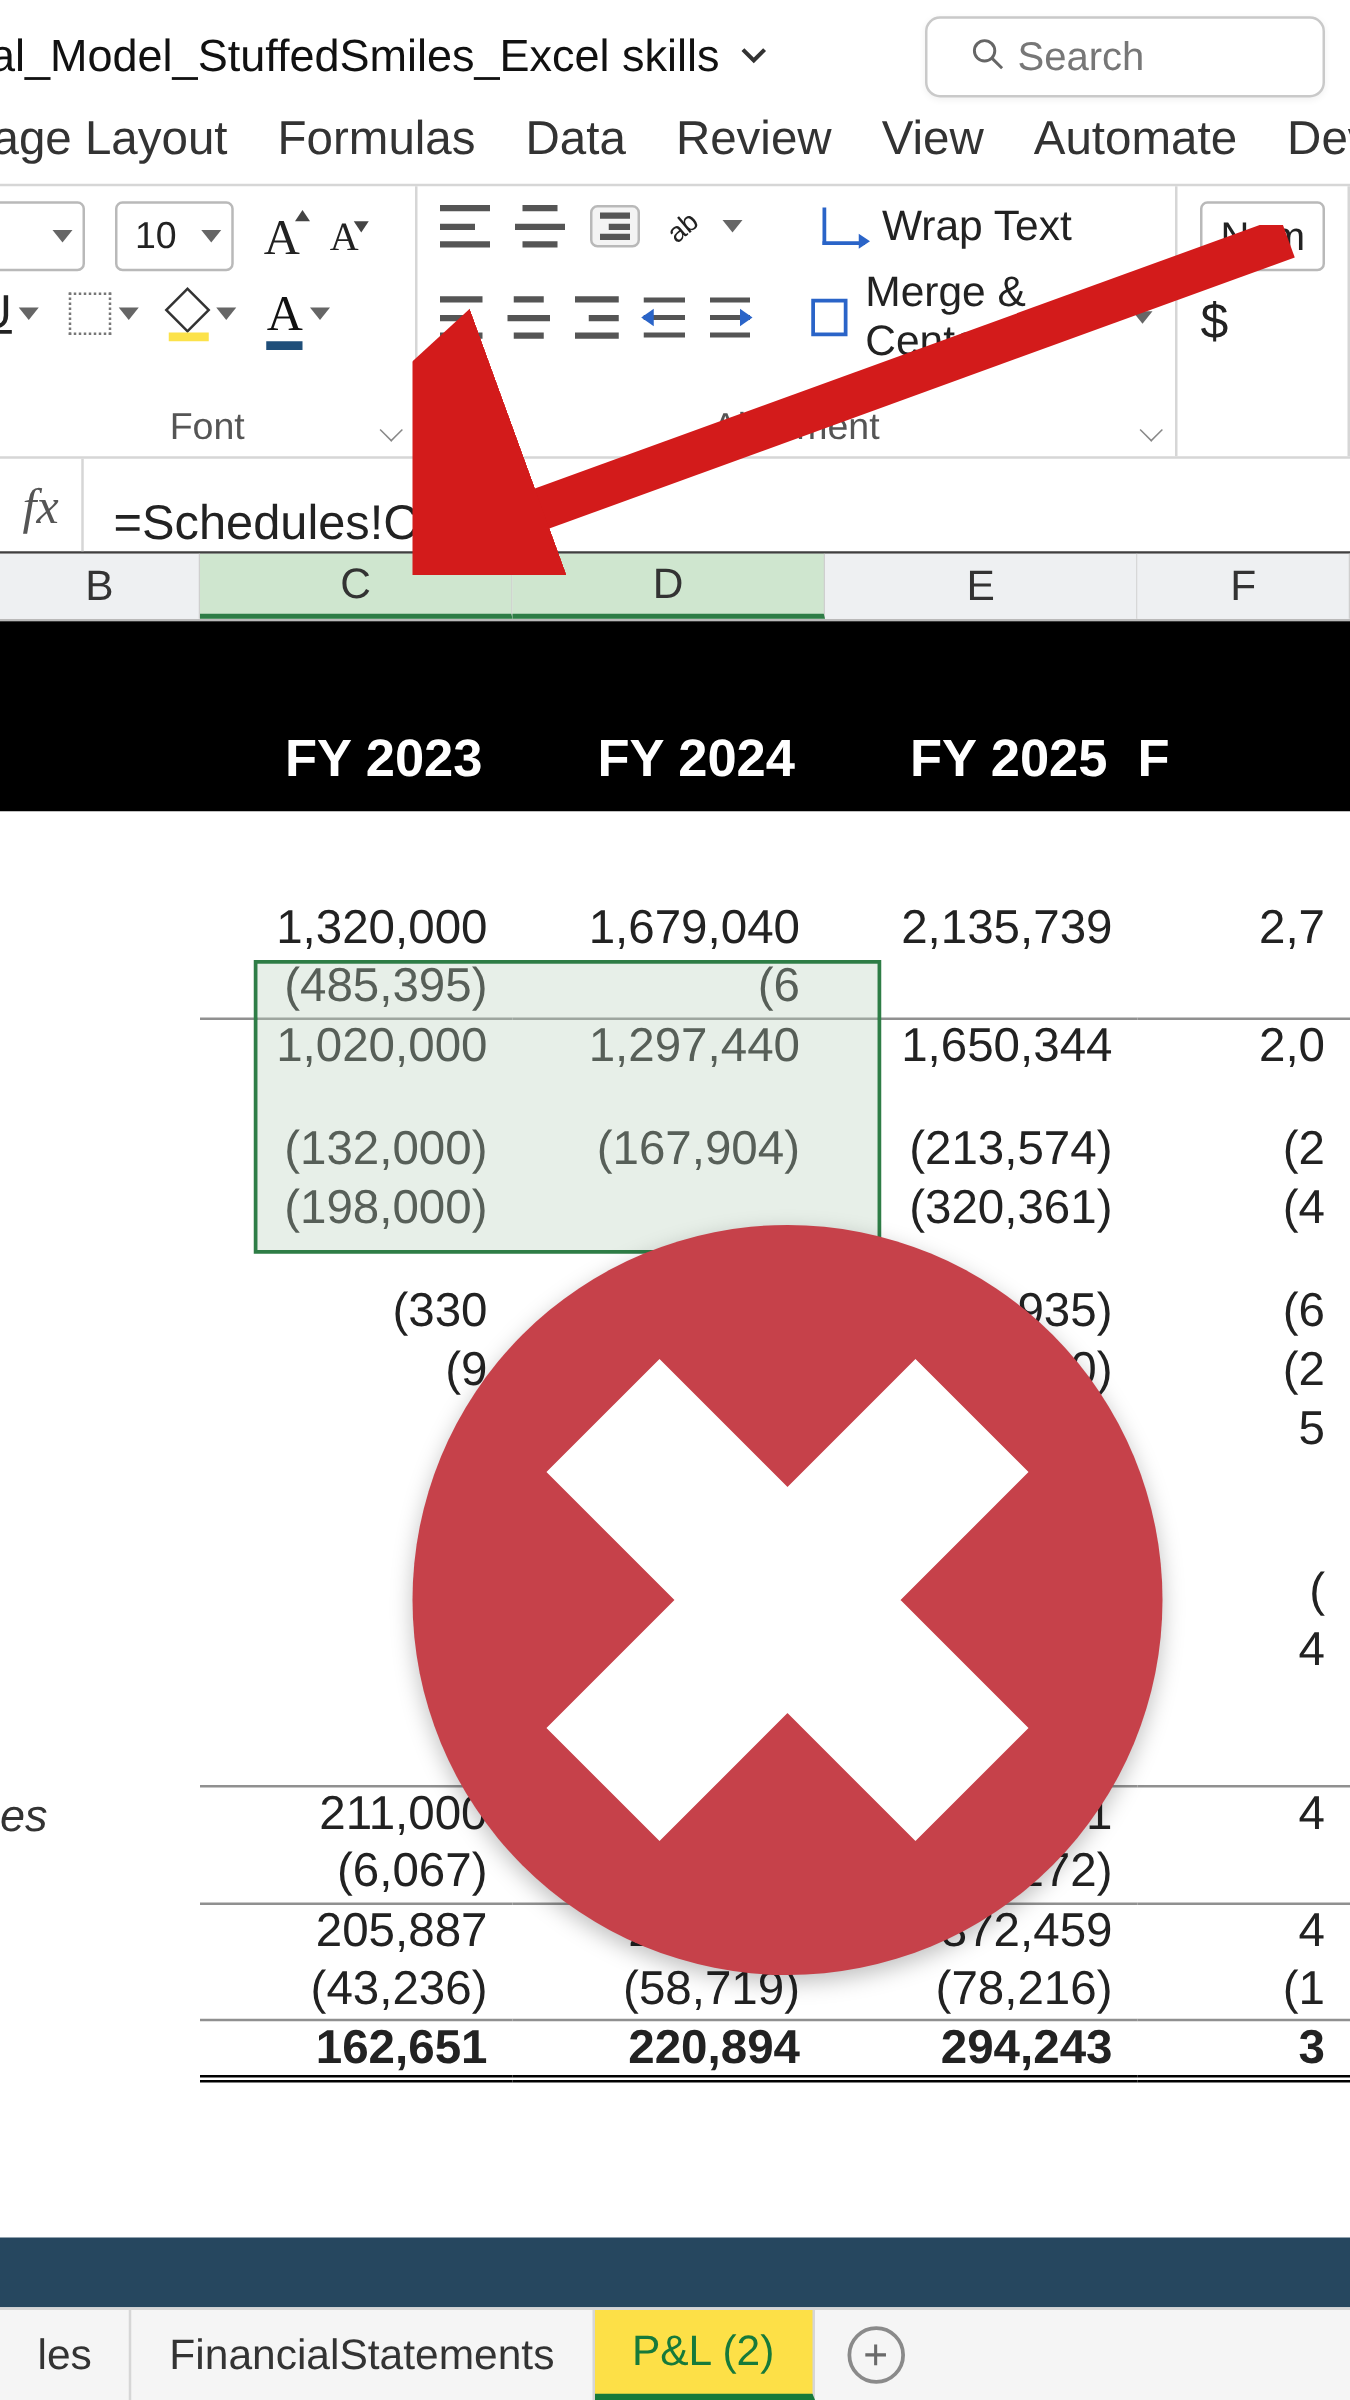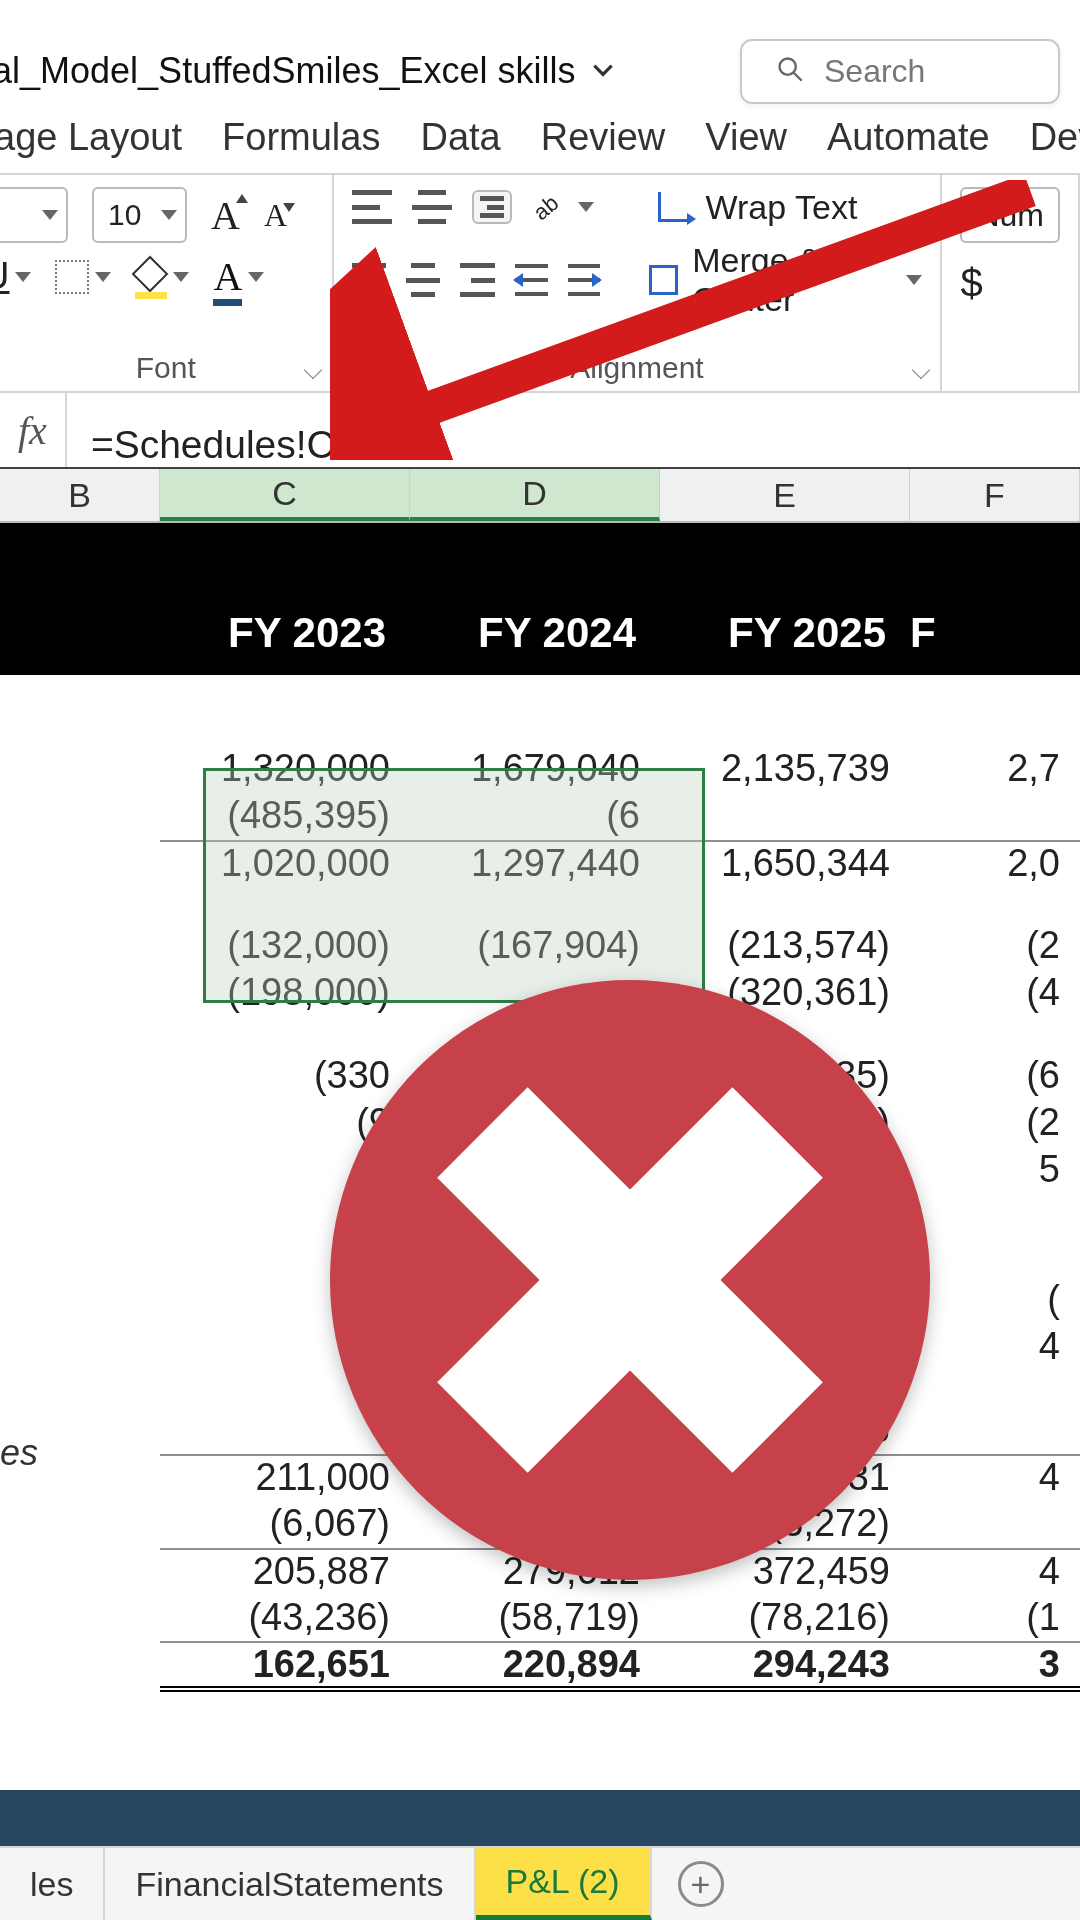--- a/index.html
+++ b/index.html
@@ -13,35 +13,34 @@
     color: #222;
   }
 
   
   .titlebar {
     display: flex;
     align-items: center;
     justify-content: space-between;
     height: 90px;
     padding: 0 20px 0 0;
-    margin-top: 26px;
   }
   .titlebar .filename {
     font-size: 36px;
     color: #111;
     display: flex;
     align-items: center;
     gap: 14px;
     margin-left: -8px;
   }
   .titlebar .chev svg { width: 26px; height: 26px; }
   .searchbox {
     display: flex;
     align-items: center;
-    gap: 20px;
+    gap: 10px;
     background: #fff;
     border: 2px solid #c9c9c9;
     border-radius: 12px;
     padding: 12px 34px;
     min-width: 320px;
     box-shadow: 0 2px 6px rgba(0,0,0,.06);
   }
   .searchbox svg { width: 28px; height: 28px; stroke:#666; fill:none; stroke-width:2;}
   .searchbox .ph { font-size: 32px; color: #777; }
 

